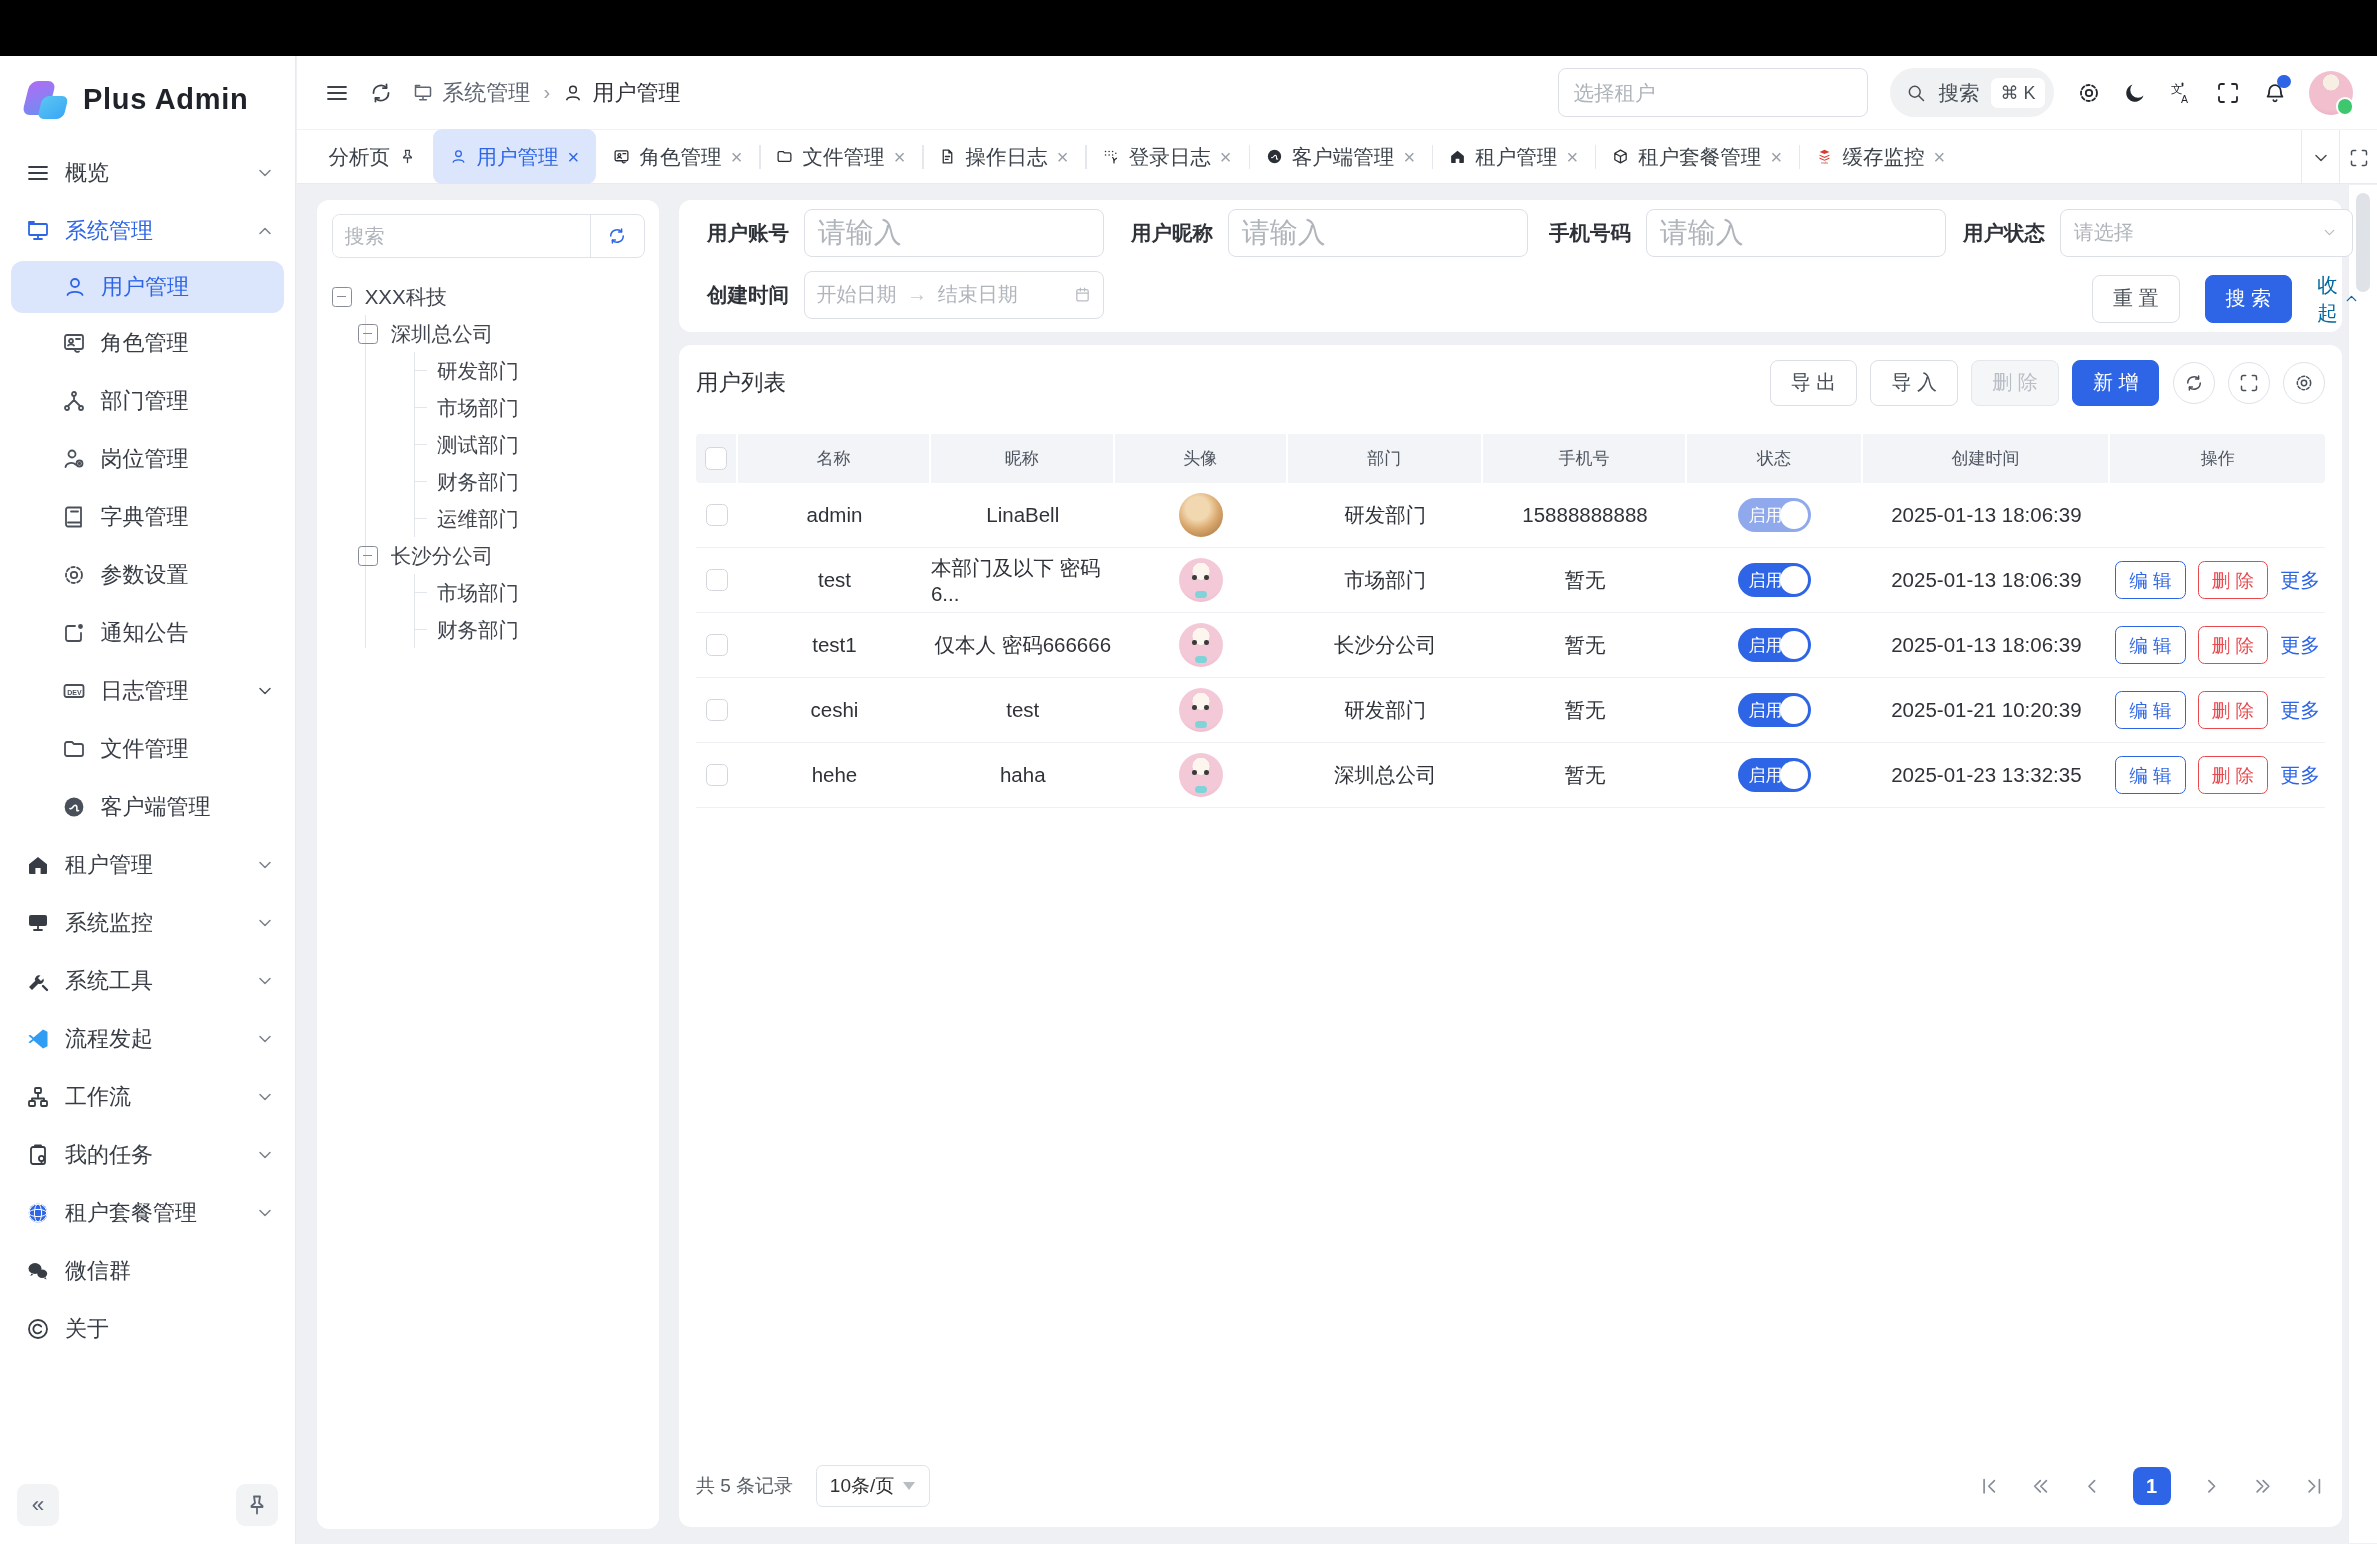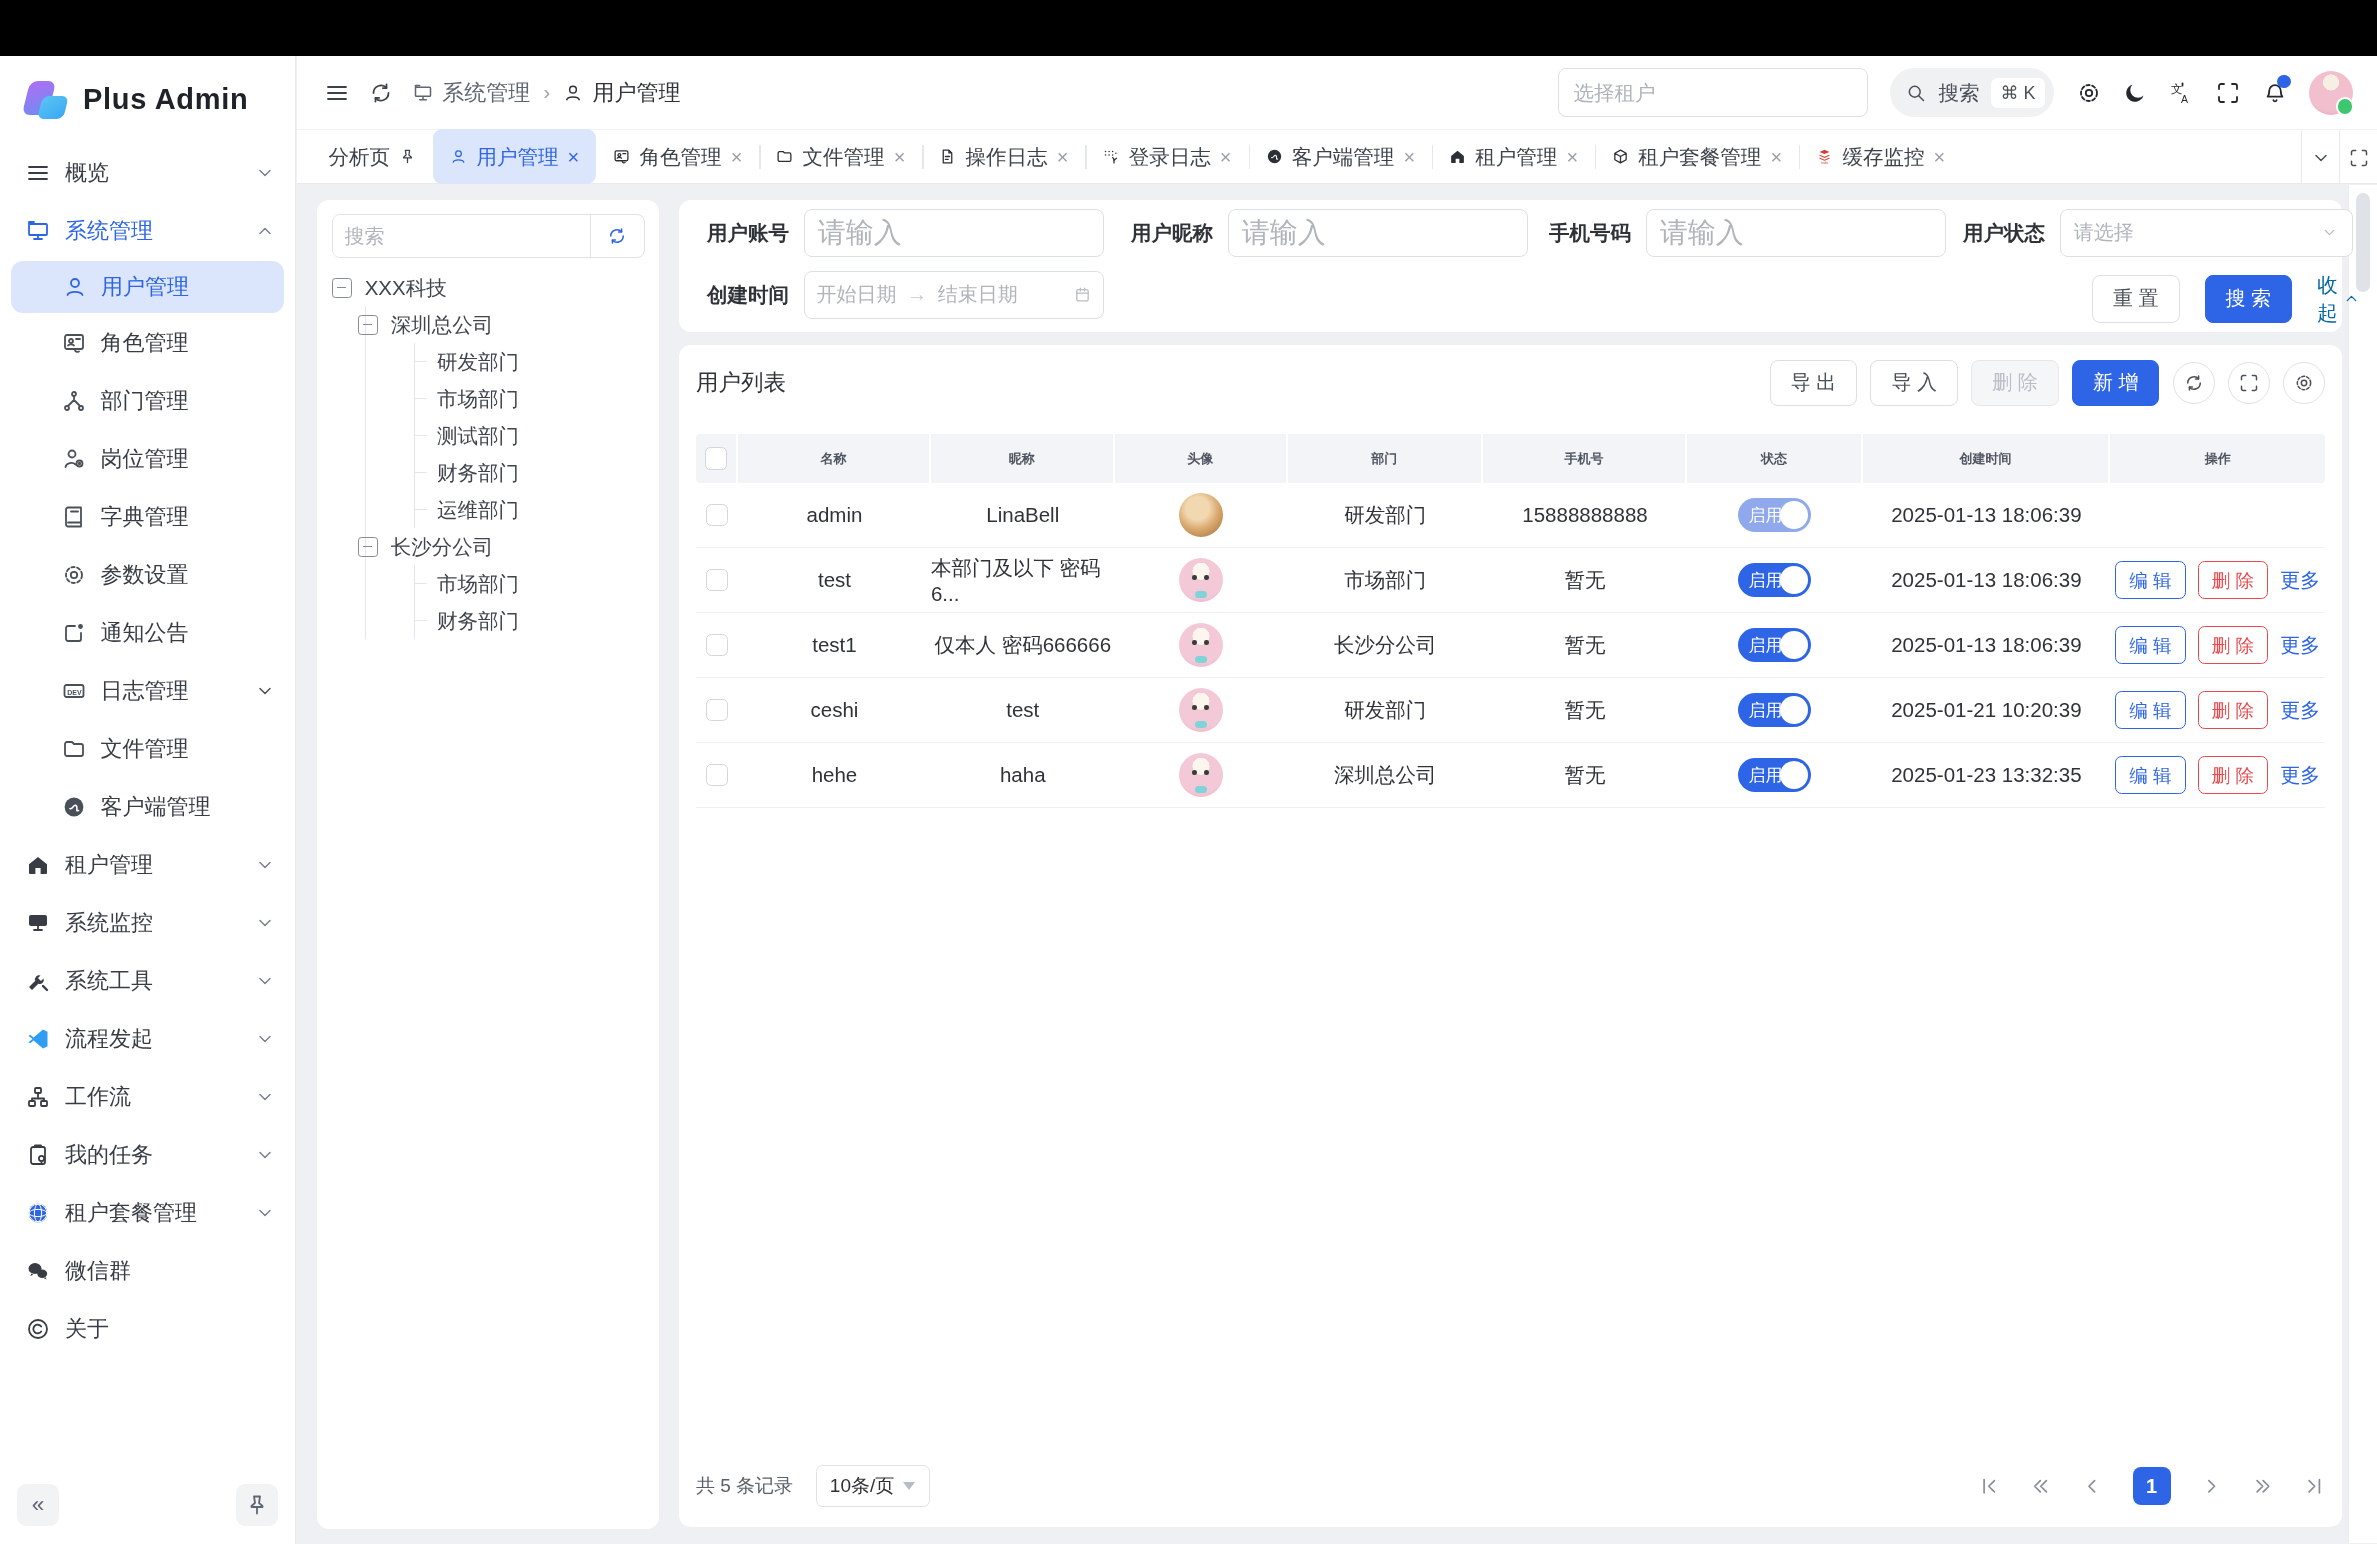--- a/index.html
+++ b/index.html
@@ -89,21 +89,21 @@
   .rthumb { position:absolute; right:6.6px; top:8px; width:14.5px; height:99px; border-radius:7.3px; background:#dfe2e7; }
 
   .card { position:absolute; background:#fff; border-radius:12px; }
 
   
   .tree-card { left:20px; top:14.5px; width:342px; height:1329px; padding:14.5px; }
   .tsearch { display:flex; height:44px; border:1.3px solid #dfe3e9; border-radius:8px; overflow:hidden; }
   .tsearch input { flex:1; border:0; outline:none; font-size:20px; padding:0 12px; color:#303133; min-width:0; }
   .tsearch input::placeholder { color:#b0b4bb; }
   .tref { width:54px; border-left:1.3px solid #dfe3e9; display:flex; align-items:center; justify-content:center; color:#2d65e6; }
-  .tree { margin-top:11px; font-size:20.5px; color:#40454d; }
+  .tree { margin-top:20px; font-size:20.5px; color:#40454d; }
   .tnode { display:flex; align-items:center; gap:13.2px; height:37px; }
   .tbox { width:20px; height:20px; border:1.3px solid #868d98; border-radius:3.3px; position:relative; flex:none; }
   .tbox::after { content:""; position:absolute; left:4px; top:8px; width:9.2px; height:1.3px; background:#868d98; }
   .tlevel1 { margin-left:33px; border-left:1.3px solid #e2e5ea; padding-left:0px; }
   .tlevel2 { margin-left:48px; border-left:1.3px solid #e2e5ea; }
   .tleaf { display:flex; align-items:center; height:37px; }
   .tleaf::before { content:""; width:12px; height:1.3px; background:#e2e5ea; margin-right:10.6px; }
   .tnode.b { margin-left:-8px; }
 
   
@@ -128,21 +128,21 @@
   
   .table-card { left:382px; top:160px; width:1663px; height:1182px; padding:0 17px; }
   .card-hd { height:69px; display:flex; align-items:center; padding-top:6.6px; }
   .card-title { font-size:22.5px; color:#2f3339; font-weight:500; }
   .hd-actions { margin-left:auto; display:flex; align-items:center; gap:13.2px; }
   .cbtn { width:42px; height:42px; border:1.3px solid #dfe2e8; border-radius:50%; display:flex;
           align-items:center; justify-content:center; color:#4a5058; }
 
   .grid { display:grid; grid-template-columns:42px 292fr 278fr 262fr 295fr 310fr 265fr 375fr 325fr; }
   .thead { height:49px; background:#f3f4f7; border-radius:4px; margin-top:20px;
-           font-size:13px; color:#4e5560; font-weight:bold; }
+           font-size:17px; color:#4e5560; font-weight:normal; }
   .thead .c { border-right:2px solid #fff; }
   .thead .c:last-child { border-right:0; }
   .c { display:flex; align-items:center; justify-content:center; }
   .trow { height:65px; border-bottom:1.3px solid #eef0f3; font-size:20.5px; color:#2f3339; }
   .ckbox { width:22.5px; height:22.5px; border:1.3px solid #d3d7dd; border-radius:5.3px; background:#fff; }
   .avatar { width:44px; height:44px; border-radius:50%; position:relative; }
   .avatar.admin { background:radial-gradient(circle at 42% 35%, #f2d8b0 0 30%, #d9a86e 55%, #9c6a38 100%); }
   .avatar.lina { background:radial-gradient(circle at 50% 30%, #fdf6ee 0 22%, #f4c9d7 23% 68%, #e9aec3 100%); }
   .avatar.lina::before { content:""; position:absolute; left:13.2px; top:17px; width:4.6px; height:4.6px;
                          border-radius:50%; background:#3a3a3a; box-shadow:12px 0 0 #3a3a3a; }

